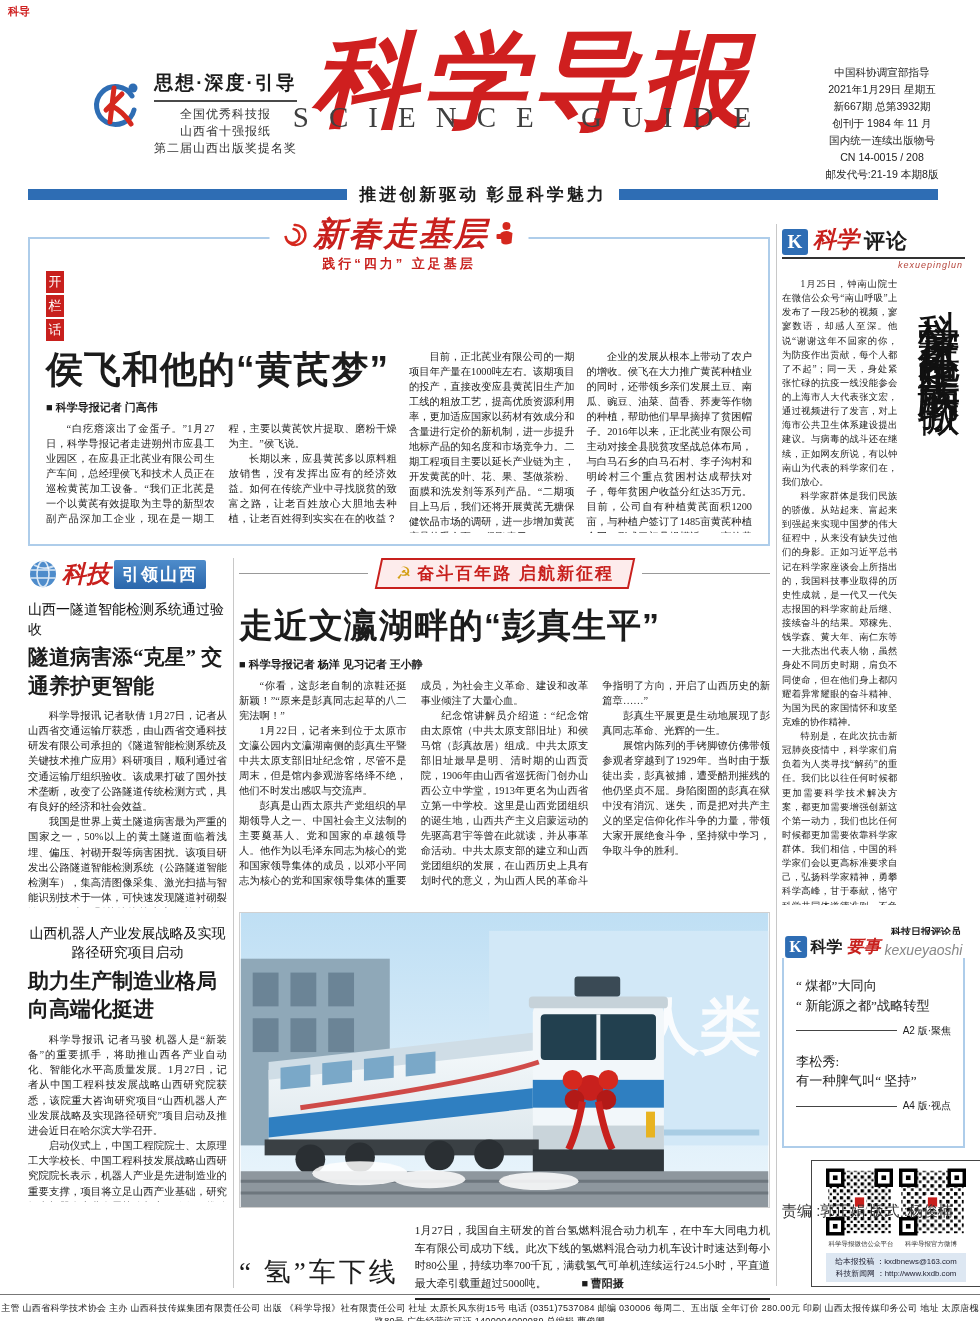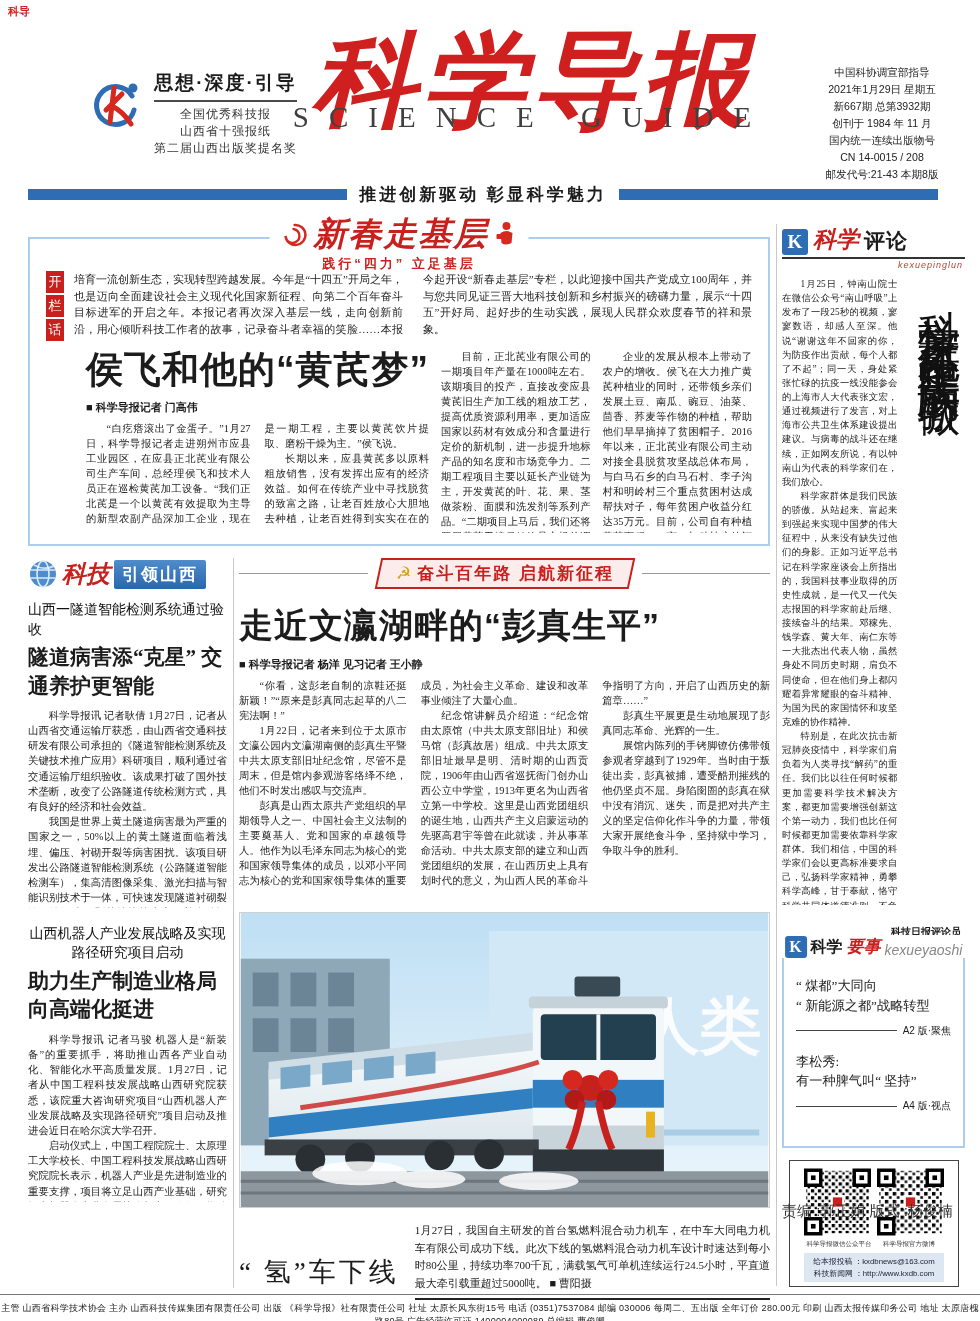--- a/index.html
+++ b/index.html
@@ -25,21 +25,21 @@
 
   
   .mainbox{position:absolute;left:28px;top:237px;width:742px;height:309px;border:2px solid var(--ltblue);}
   .banner-nc{position:absolute;top:-27px;left:50%;transform:translateX(-50%);background:#fff;padding:0 12px;text-align:center;white-space:nowrap;}
   .banner-nc-main{font-family:"Liberation Serif","DejaVu Serif",serif;font-style:italic;font-weight:bold;font-size:33px;color:var(--deepred);letter-spacing:2px;display:inline-flex;align-items:center;gap:6px;}
   .banner-nc-sub{font-size:13px;font-weight:bold;color:var(--deepred);letter-spacing:3px;margin-top:-2px;}
   .introrow{display:flex;gap:10px;padding:32px 16px 0;}
   .openlabel{display:flex;flex-direction:column;gap:2px;}
   .openlabel span{background:var(--deepred);color:#fff;font-size:13px;width:18px;text-align:center;padding:2px 0;}
   .introtext{flex:1;column-count:2;column-gap:20px;font-size:11px;line-height:1.5;text-align:justify;height:68px;overflow:hidden;font-family:"Liberation Serif","DejaVu Serif",serif;}
-  .hf-grid{display:grid;grid-template-columns:2.12fr 1fr 1fr;gap:12px;padding:8px 16px 8px;height:198px;overflow:hidden;margin-left:40px;}
+  .hf-grid{display:grid;grid-template-columns:2.12fr 1fr 1fr;gap:12px;padding:8px 16px 8px;height:198px;overflow:hidden;}
   .hf-headline{font-size:37px;font-weight:bold;letter-spacing:1px;line-height:1.15;white-space:nowrap;}
   .byline{font-size:11px;font-weight:bold;margin:8px 0 6px;}
   .bodytxt{font-size:10.3px;line-height:1.46;text-align:justify;font-family:"Liberation Serif","DejaVu Serif",serif;color:#222;}
   .bodytxt p{text-indent:2em;}
   .hf-leadbody{column-count:2;column-gap:14px;height:112px;overflow:hidden;}
   .hf-col{height:100%;overflow:hidden;}
 
   
   .vline{position:absolute;width:1px;background:#c8c8c8;}
   .commentary{position:absolute;left:782px;top:224px;width:183px;}
@@ -73,35 +73,35 @@
   .flagbanner>div{transform:skewX(12deg);font-size:17px;font-weight:bold;color:var(--deepred);letter-spacing:2px;white-space:nowrap;}
   .flagbanner .emblem{color:#d4a017;margin-right:4px;}
   .pz-headline{font-size:34px;font-weight:bold;letter-spacing:1px;margin:14px 0 6px;white-space:nowrap;}
   .pz-body{column-count:3;column-gap:14px;height:224px;overflow:hidden;}
 
   
   .photo{margin-top:10px;width:531px;height:296px;border:1px solid #d0d0d0;}
   .caprow{display:flex;gap:16px;margin-top:10px;align-items:flex-end;}
   .captitle{font-family:"Liberation Serif","DejaVu Serif",serif;font-size:27px;letter-spacing:3px;white-space:nowrap;padding-bottom:10px;}
   .captext{flex:1;font-size:11px;line-height:1.6;text-align:justify;border-bottom:2px solid #222;padding-bottom:6px;font-family:"Liberation Serif","DejaVu Serif",serif;}
-  .credit{font-weight:normal;}
+  .credit{font-weight:bold;margin-left:32px;}
 
   
   .yaoshi{position:absolute;left:782px;top:948px;width:183px;height:200px;border:2px solid var(--ltblue);}
   .ys-head{position:absolute;top:-15px;left:50%;transform:translateX(-50%);background:#fff;padding:0 8px;display:flex;align-items:flex-end;gap:4px;white-space:nowrap;}
   .ys-head .klogo{width:22px;height:22px;font-size:16px;}
   .ys-black{font-size:16px;font-weight:bold;}
   .ys-red{font-size:17px;color:var(--deepred);font-family:"Liberation Serif","DejaVu Serif",serif;font-style:italic;font-weight:bold;}
   .ys-pinyin{font-size:14px;color:#888;font-style:italic;}
   .ys-items{padding:26px 12px 0;}
   .ys-title{font-size:13.2px;line-height:1.5;font-family:"Liberation Serif","DejaVu Serif",serif;}
   .ys-pageref{display:flex;align-items:center;gap:6px;margin:8px 0 14px;}
   .ys-pageref .hline{flex:1;border-top:1px solid #444;}
   .ys-pageref span{font-size:10px;}
-  .qrbox{position:absolute;left:789px;top:1160px;width:170px;border:1px solid #444;padding:5px 14px 4px;background:#fff;}
+  .qrbox{position:absolute;left:811px;top:1160px;width:170px;border:1px solid #444;padding:5px 14px 4px;background:#fff;}
   .qrrow{display:flex;gap:6px;justify-content:center;}
   .qrlabels{display:flex;margin-top:2px;}
   .qrlabels span{flex:1;font-size:6.5px;text-align:center;color:#333;}
   .qrcontact{background:#dde7f2;margin-top:4px;padding:3px 2px;font-size:7.8px;line-height:1.5;text-align:center;color:#223;}
   .editors{position:absolute;left:782px;top:1202px;width:183px;font-size:15px;color:#333;}
 
   
   .footer{position:absolute;left:0;top:1294px;width:980px;border-top:1px solid #777;padding-top:7px;font-size:9px;text-align:center;color:#222;letter-spacing:0.3px;}
   .cornermark{position:absolute;left:8px;top:4px;color:var(--red);font-size:11px;font-weight:bold;}
 </style>
@@ -131,21 +131,21 @@
     <div class="masthead-en">SCIENCE GUIDE</div>
   </div>
 
   <div class="pubinfo">
     <div>中国科协调宣部指导</div>
     <div>2021年1月29日 星期五</div>
     <div>新667期 总第3932期</div>
     <div>创刊于 1984 年 11 月</div>
     <div>国内统一连续出版物号</div>
     <div>CN 14-0015  /  208</div>
-    <div>邮发代号:21-43 本期8版</div>
+    <div>邮发代号:21-19 本期8版</div>
   </div>
 
   <div class="tagrow">
     <div class="bar"></div>
     <div class="tagline">推进创新驱动  彰显科学魅力</div>
     <div class="bar"></div>
   </div>
 
   <div class="mainbox">
     <div class="banner-nc">
@@ -162,21 +162,20 @@
       </div>
       <div class="banner-nc-sub">践行“四力” 立足基层</div>
     </div>
 
     <div class="introrow">
       <div class="openlabel">
         <span>开</span>
         <span>栏</span>
         <span>话</span>
       </div>
-      <div class="introtext">培育一流创新生态，实现转型跨越发展。今年是“十四五”开局之年，也是迈向全面建设社会主义现代化国家新征程、向第二个百年奋斗目标进军的开启之年。本报记者再次深入基层一线，走向创新前沿，用心倾听科技工作者的故事，记录奋斗者幸福的笑脸……本报今起开设“新春走基层”专栏，以此迎接中国共产党成立100周年，并与您共同见证三晋大地科技创新和乡村振兴的磅礴力量，展示“十四五”开好局、起好步的生动实践，展现人民群众欢度春节的祥和景象。</div>
     </div>
 
     <div class="hf-grid">
       <div>
         <div class="hf-headline">侯飞和他的“黄芪梦”</div>
         <div class="byline">■ 科学导报记者 门高伟</div>
         <div class="bodytxt hf-leadbody">
           <p>“白疙瘩滚出了金蛋子。”1月27日，科学导报记者走进朔州市应县工业园区，在应县正北芪业有限公司生产车间，总经理侯飞和技术人员正在巡检黄芪加工设备。“我们正北芪是一个以黄芪有效提取为主导的新型农副产品深加工企业，现在是一期工程，主要以黄芪饮片提取、磨粉干燥为主。”侯飞说。</p>
           <p>长期以来，应县黄芪多以原料粗放销售，没有发挥出应有的经济效益。如何在传统产业中寻找脱贫的致富之路，让老百姓放心大胆地去种植，让老百姓得到实实在在的收益？正北芪业有限公司把目光放在对黄芪的深加工上，用创新驱动发展，充分利用黄芪的“五宝”——叶、花、果、茎、根，各取其特点进行相应的产品研发，挖掘黄芪各个部位的价值，成为我们公司发展的重要科技支撑。</p>
         </div>

